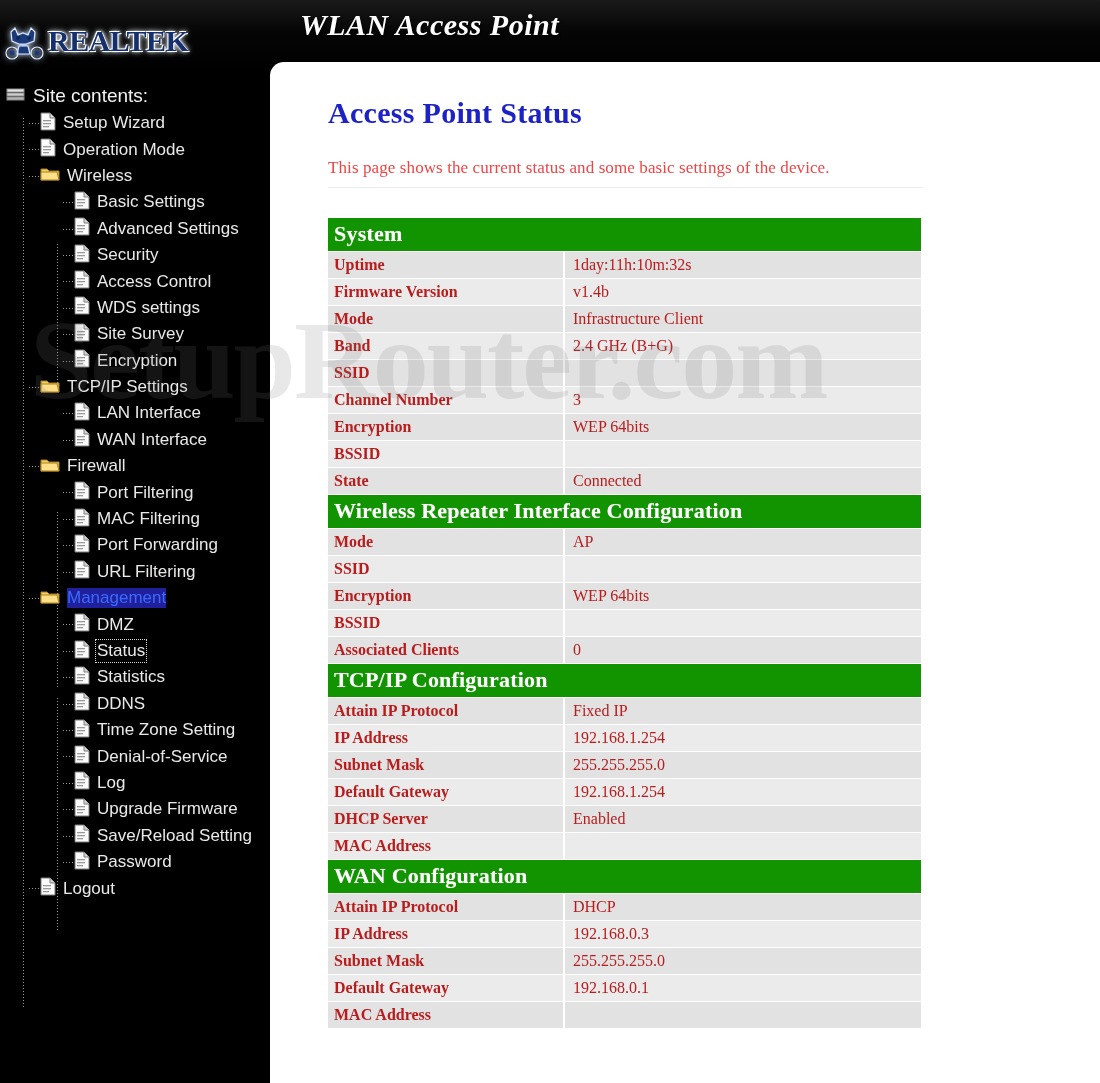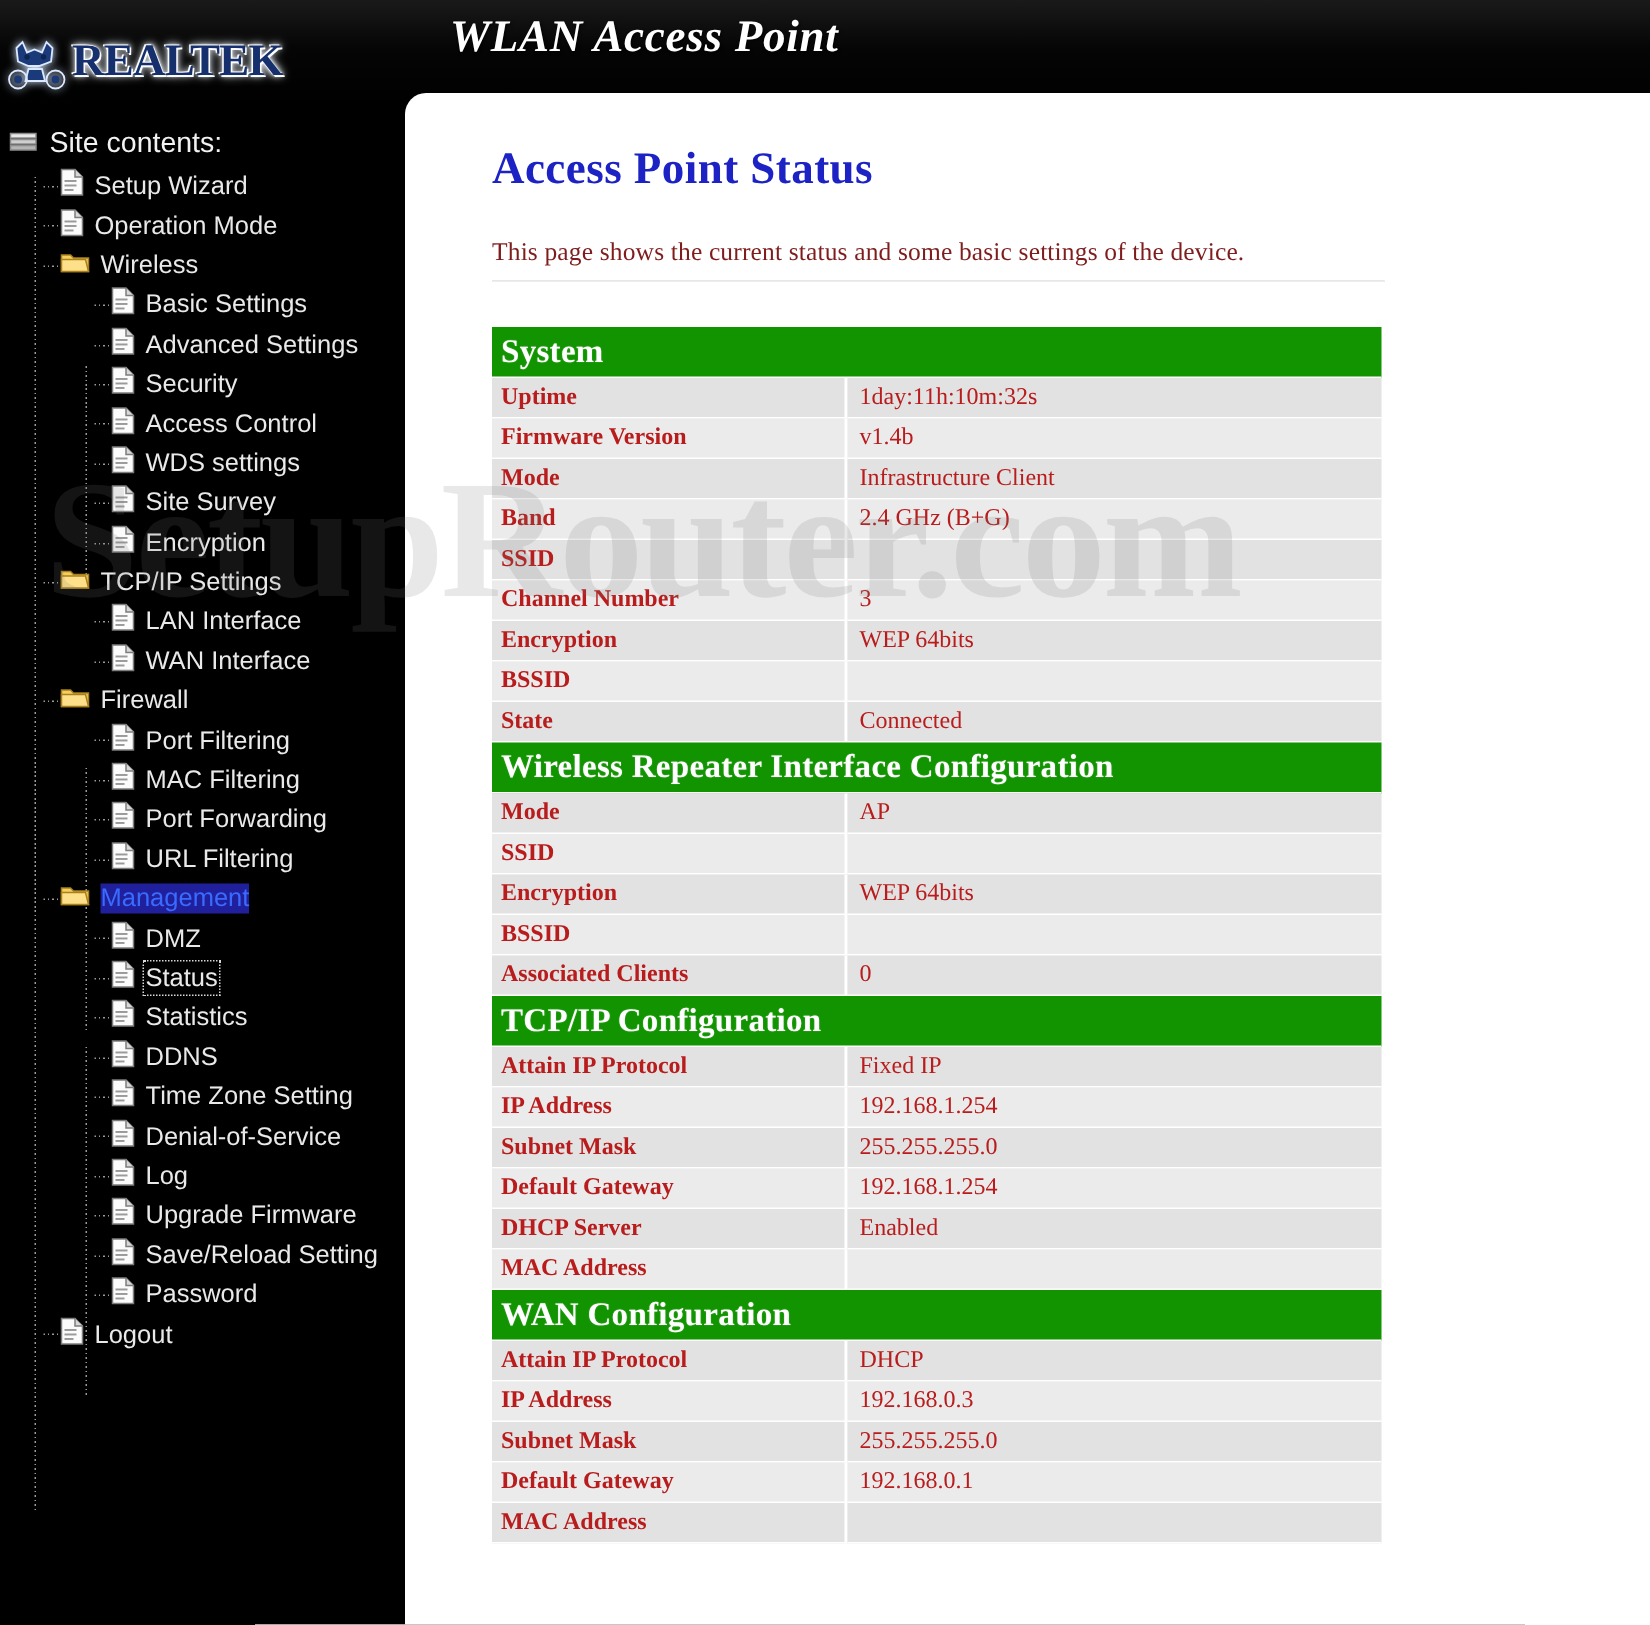--- a/index.html
+++ b/index.html
@@ -146,21 +146,21 @@
   }
   #page-title {
     font-family: "Liberation Serif", serif;
     font-weight: bold; font-size: 30px;
     color: #1c22c4;
     margin: 34px 0 0 58px;
     letter-spacing: 0.3px;
   }
   #page-desc {
     font-family: "Liberation Serif", serif;
-    font-size: 17px; color: #7f1d1d;
+    font-size: 17px; color: #ef4444;
     margin: 28px 0 0 58px;
     letter-spacing: 0.1px;
   }
   #hr {
     margin: 9px 0 0 58px;
     width: 595px; height: 1px;
     background: #c4c4c4;
     border-bottom: 1px solid #ededed;
   }
 

